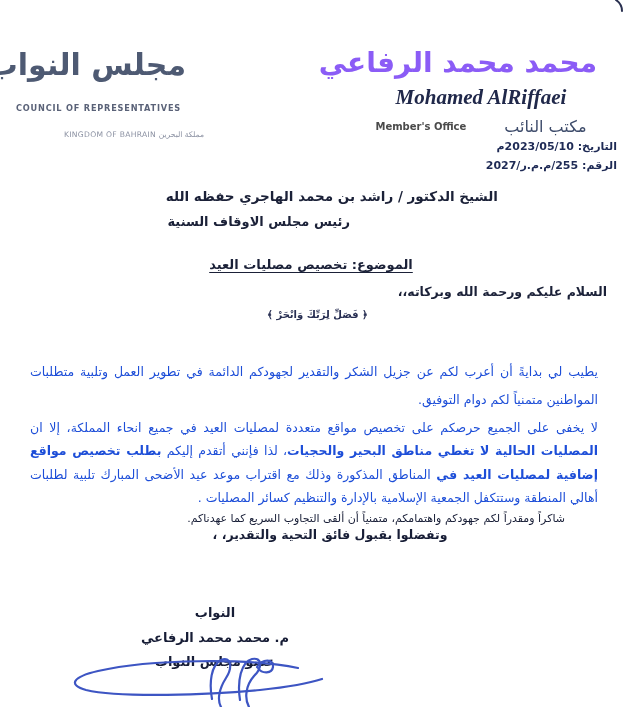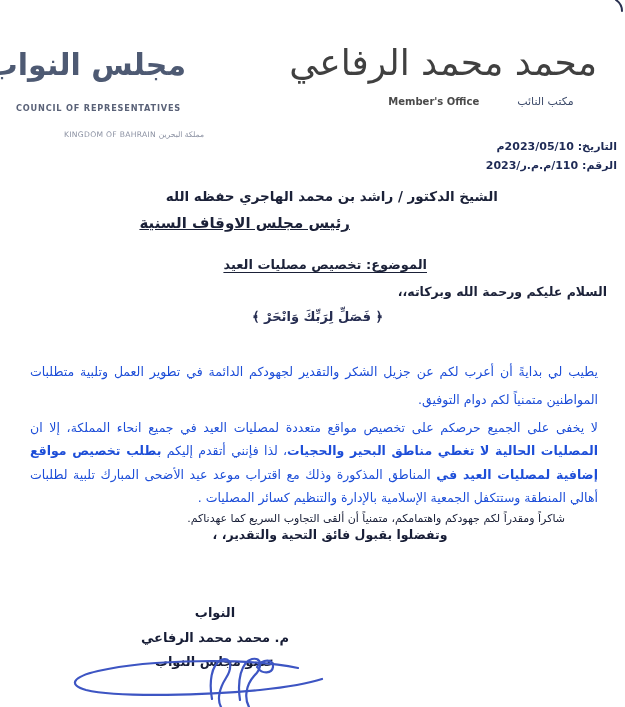--- a/index.html
+++ b/index.html
@@ -14,47 +14,47 @@
   .logo-callig {
     font-size:30px; font-weight:bold; color:#4e5a73; direction:rtl;
     line-height:52px; white-space:nowrap; letter-spacing:-1px;
   }
   .logo-en1 { font-size:8.2px; font-weight:bold; letter-spacing:0.8px; color:#5a6278; margin-top:12px; white-space:nowrap; }
   .logo-en2 { font-size:7.6px; letter-spacing:0.3px; color:#8b91a2; margin-top:17px; white-space:nowrap;padding-left:48px; }
 
   
   .member { right:28px; top:38px; width:232px; text-align:center; }
   .member-callig {
-    font-size:36px; font-weight:normal; color:#404040; direction:rtl;
+    font-size:28px; font-weight:bold; color:#8b5cf6; direction:rtl;
     line-height:50px; white-space:nowrap; letter-spacing:-1px;
   }
   .member-latin {
     font-family:"Liberation Serif", serif; font-style:italic; font-weight:bold;
     font-size:21px; color:#20284a; margin-top:-3px; white-space:nowrap;
   }
   .office-row { display:flex; justify-content:center; gap:38px; margin-top:7px; align-items:center; }
   .office-en { font-size:10px; font-weight:bold; color:#4a4a4a; }
-  .office-ar { font-size:11px; color:#3e4c6b; direction:rtl; }
+  .office-ar { font-size:16px; color:#3e4c6b; direction:rtl; }
 
   
   .meta { right:8px; top:137px; direction:rtl; text-align:right;
           font-size:11px; font-weight:bold; color:#1e2a55; line-height:19px; }
 
   
   .addr1 { right:127px; top:188px; direction:rtl; font-size:13.5px; font-weight:bold; white-space:nowrap; }
-  .addr2 { right:275px; top:214px; direction:rtl; font-size:15px; font-weight:bold; white-space:nowrap;text-decoration:underline; }
+  .addr2 { right:275px; top:214px; direction:rtl; font-size:13px; font-weight:bold; white-space:nowrap; }
 
   
-  .subject { left:195px; top:257px; width:232px; text-align:right; direction:rtl;
+  .subject { left:195px; top:257px; width:232px; text-align:center; direction:rtl;
              font-size:13px; font-weight:bold; text-decoration:underline; text-underline-offset:3px; }
 
   
   .greeting { right:18px; top:284px; direction:rtl; font-size:12.5px; font-weight:bold; white-space:nowrap; }
   .verse { left:205px; top:309px; width:225px; text-align:center; direction:rtl;
-           font-size:13px; font-weight:bold; color:#272e52; white-space:nowrap; }
+           font-size:10px; font-weight:bold; color:#272e52; white-space:nowrap; }
 
   
   .para { right:27px; left:30px; direction:rtl; text-align:justify; font-size:12.5px; color:#1d4ed8; }
   .p1 { top:345px; line-height:28px; }
   .p2 { top:403px; line-height:23.5px; }
   .p3 { right:60px; left:60px; top:501px; direction:rtl; text-align:right; font-size:11px; color:#171d36; white-space:nowrap; }
   .b  { font-weight:bold; }
 
   .closing { left:155px; top:527px; width:350px; text-align:center; direction:rtl;
              font-size:12.5px; font-weight:bold; color:#171d36; }
@@ -79,29 +79,30 @@
   </svg>
 
   <div class="abs logo">
     <div class="logo-callig">مجلس النواب</div>
     <div class="logo-en1">COUNCIL OF REPRESENTATIVES</div>
     <div class="logo-en2">KINGDOM OF BAHRAIN مملكة البحرين</div>
   </div>
 
   <div class="abs member">
     <div class="member-callig">محمد محمد الرفاعي</div>
+    <div class="member-latin">Mohamed AlRiffaei</div>
     <div class="office-row">
       <span class="office-en">Member's Office</span>
       <span class="office-ar">مكتب النائب</span>
     </div>
   </div>
 
   <div class="abs meta">
     <div>التاريخ: 2023/05/10م</div>
-    <div>الرقم: 110/م.م.ر/2023</div>
+    <div>الرقم: 255/م.م.ر/2027</div>
   </div>
 
   <div class="abs addr1">الشيخ الدكتور / راشد بن محمد الهاجري  حفظه الله</div>
   <div class="abs addr2">رئيس مجلس الاوقاف السنية</div>
 
   <div class="abs subject">الموضوع: تخصيص مصليات العيد</div>
 
   <div class="abs greeting">السلام عليكم ورحمة الله وبركاته،،</div>
   <div class="abs verse">﴿ فَصَلِّ لِرَبِّكَ وَانْحَرْ ﴾</div>
 

